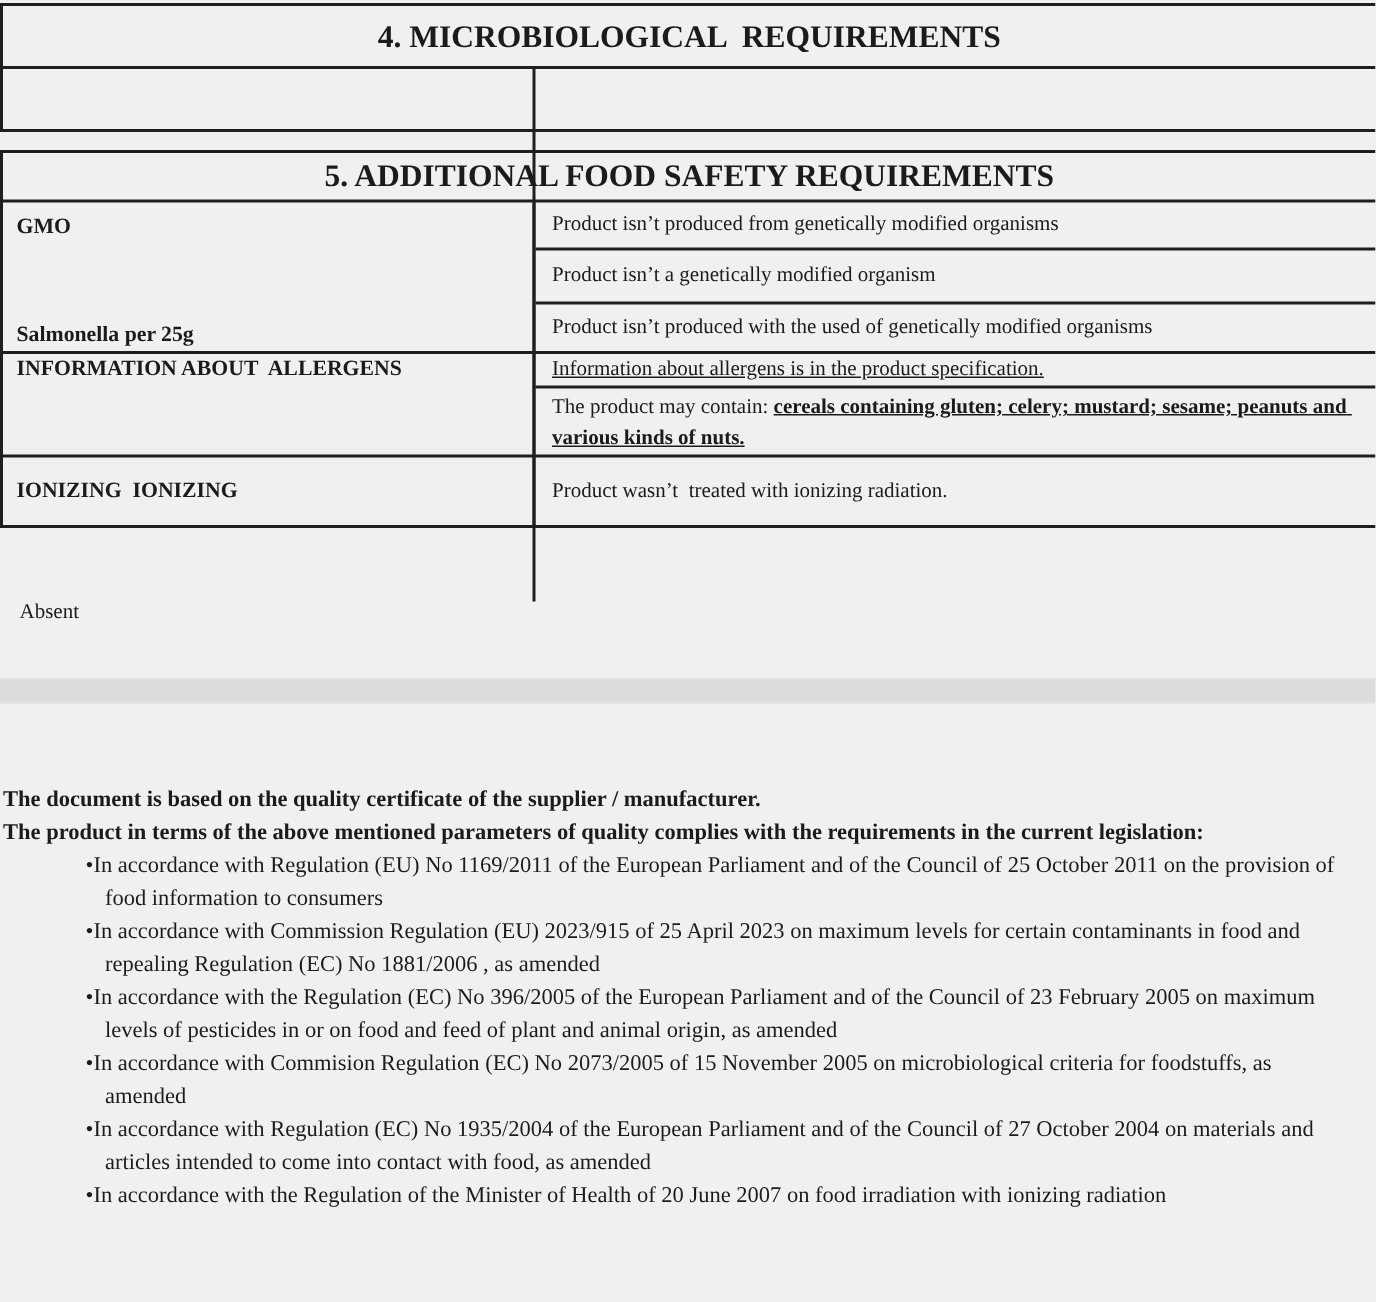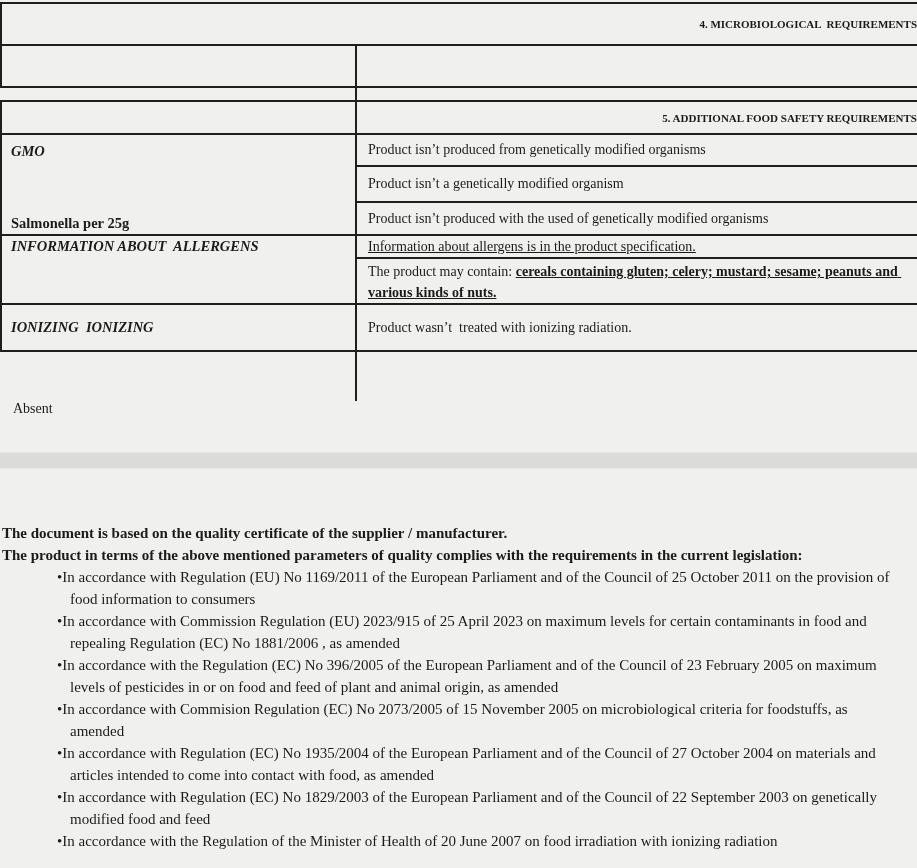--- a/index.html
+++ b/index.html
@@ -14,22 +14,22 @@
 
   
   .tbl {
     width:917px;
     box-sizing:border-box;
     border-left:2px solid #1f1f1f;
     border-top:2px solid #1f1f1f;
     border-bottom:2px solid #1f1f1f;
   }
   .sec-header {
-    display:flex; align-items:center; justify-content:flex-end;
-    font-weight:bold; font-size:11px;
+    display:flex; align-items:center; justify-content:center;
+    font-weight:bold; font-size:21px;
     border-bottom:2px solid #1f1f1f;
   }
   .t4 { margin-top:2px; }
   .t4 .sec-header { height:40px; }
   .t4row { display:flex; height:40px;flex-direction:column; }
   .t5 { margin-top:12px; }
   .t5 .sec-header { height:31px; }
 
   .cl {
     width:355px; box-sizing:border-box; flex:0 0 355px;
@@ -39,21 +39,20 @@
   }
   .cr { flex:1; display:flex; align-items:center; padding:0 11px; }
   .lbl { font-weight:bold; font-size:14.5px; }
 
   .sect { display:flex; }
   .sect-gmo, .sect-allergens { border-bottom:2px solid #1f1f1f; }
   .sect .left {
     width:355px; box-sizing:border-box; flex:0 0 355px;
     border-right:2px solid #1f1f1f;
     padding:8px 9px 0;
-    font-style:italic;
   }
   .sect-allergens .left { padding-top:2px; }
   .sect-radiation { height:45px; }
   .sect-radiation .left { display:flex; align-items:center; padding-top:0; }
   .sect .right { flex:1; display:flex; flex-direction:column; }
 
   .rcell {
     display:flex; align-items:center;
     padding:0 11px; box-sizing:border-box;
   }
@@ -136,15 +135,14 @@
 <div class="separator"></div>
 
 <div class="footer">
   <div class="intro">The document is based on the quality certificate of the supplier / manufacturer.</div>
   <div class="intro">The product in terms of the above mentioned parameters of quality complies with the requirements in the current legislation:</div>
   <div class="bullet">In accordance with Regulation (EU) No 1169/2011 of the European Parliament and of the Council of 25 October 2011 on the provision of food information to consumers</div>
   <div class="bullet">In accordance with Commission Regulation (EU) 2023/915 of 25 April 2023 on maximum levels for certain contaminants in food and repealing Regulation (EC) No 1881/2006 , as amended</div>
   <div class="bullet">In accordance with the Regulation (EC) No 396/2005 of the European Parliament and of the Council of 23 February 2005 on maximum levels of pesticides in or on food and feed of plant and animal origin, as amended</div>
   <div class="bullet">In accordance with Commision Regulation (EC) No 2073/2005 of 15 November 2005 on microbiological criteria for foodstuffs, as amended</div>
   <div class="bullet">In accordance with Regulation (EC) No 1935/2004 of the European Parliament and of the Council of 27 October 2004 on materials and articles intended to come into contact with food, as amended</div>
-  <div class="bullet">In accordance with Regulation (EC) No 1829/2003 of the European Parliament and of the Council of 22 September 2003 on genetically modified food and feed</div>
   <div class="bullet">In accordance with the Regulation of the Minister of Health of 20 June 2007 on food irradiation with ionizing radiation</div>
 </div>
 
 </body></html>

